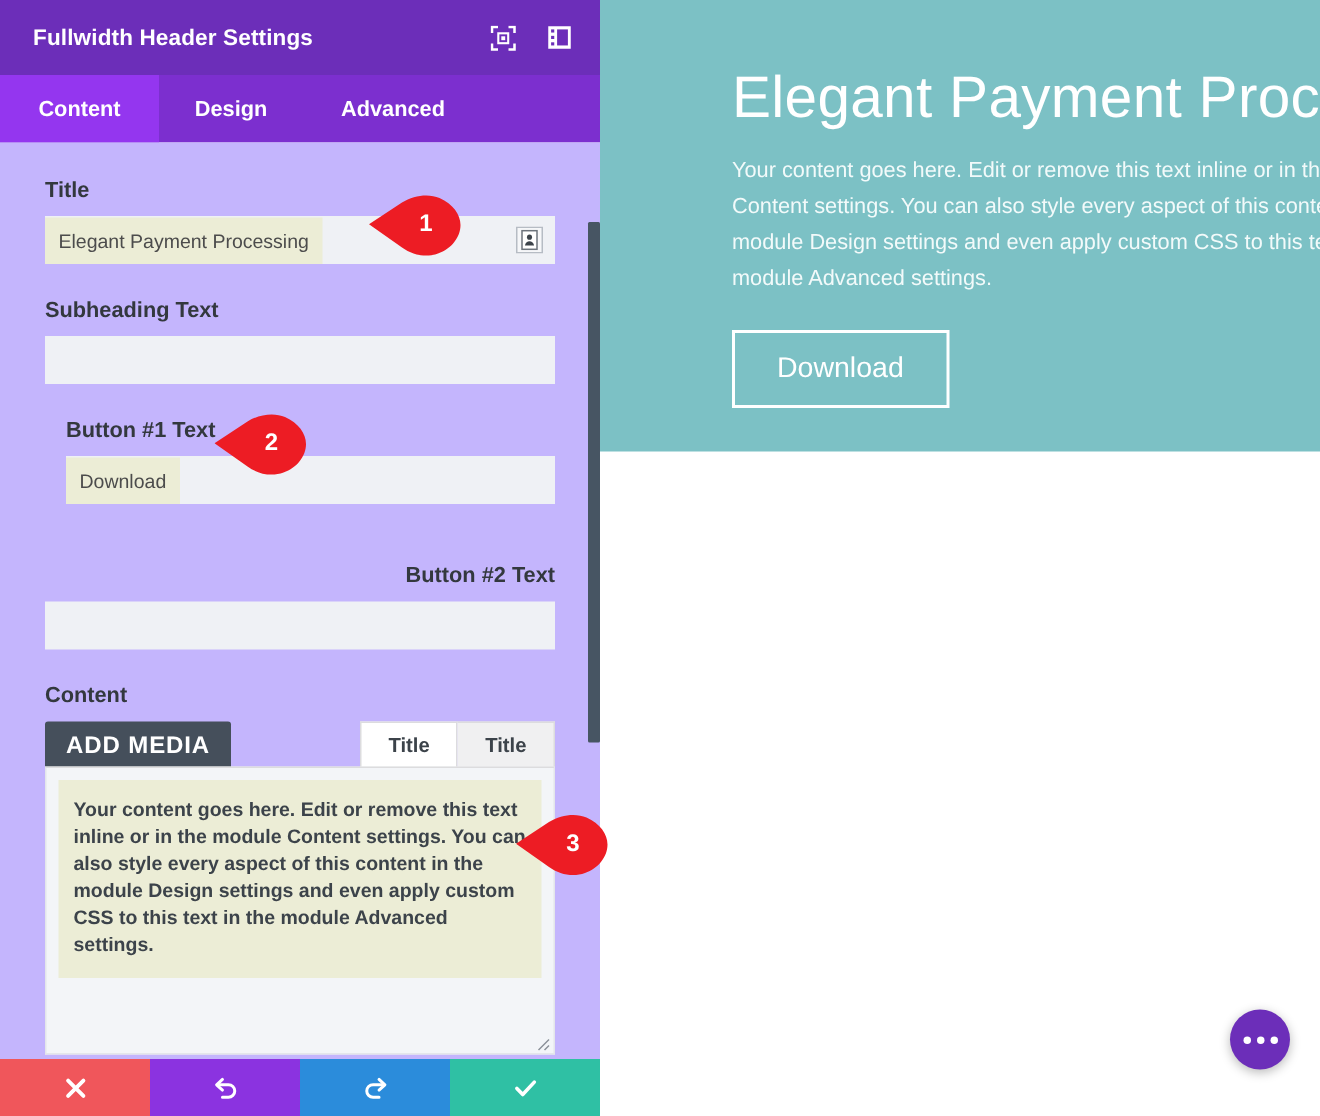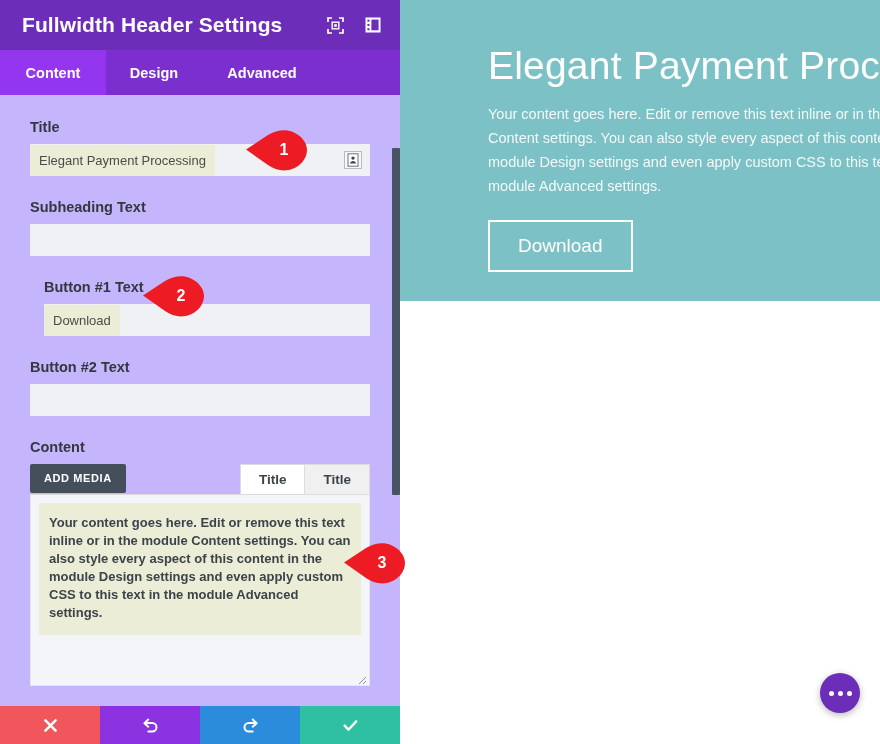--- a/index.html
+++ b/index.html
@@ -65,21 +65,21 @@
     width: 400px; height: 744px;
     background: #ffffff;
     overflow: hidden;
   }
   .panel-header {
     height: 50px; background: #6c2eb9;
     display: flex; align-items: center;
     padding: 0 14px 0 22px;
   }
   .panel-title {
-    color: #ffffff; font-size: 21px; font-weight: bold;
+    color: #ffffff; font-size: 15px; font-weight: bold;
     flex: 1; letter-spacing: .1px;
   }
   .hdr-icon {
     width: 26px; height: 26px; margin-left: 12px;
     display: flex; align-items: center; justify-content: center;
     color: #ffffff;
   }
   .hdr-icon svg { display: block; }
 
   .tabs {
@@ -128,21 +128,21 @@
   .dyn-btn svg { display: block; }
 
   
   .editor-bar {
     position: relative;
     height: 30px; margin-top: 2px;
   }
   .add-media {
     position: absolute; left: 0; top: 0;
     background: #454f5b; color: #ffffff;
-    font-size: 11px; font-weight: bold; letter-spacing: .6px;
+    font-size: 16px; font-weight: bold; letter-spacing: .6px;
     padding: 9px 14px; line-height: 1;
     border-radius: 2px;
   }
   .ed-tabs { position: absolute; right: 0; top: 0; display: flex; }
   .ed-tab {
     font-size: 13.5px; font-weight: bold; color: #3c434a;
     padding: 8px 18px 9px 18px; line-height: 1;
     border: 1px solid #dcdcde; border-bottom: none;
   }
   .ed-tab.active { background: #ffffff; }
@@ -284,21 +284,21 @@
         </div>
       </div>
 
       <div class="field" style="padding-top:23px;margin-left:14px;">
         <div class="field-label">Button #1 Text</div>
         <div class="input-wrap">
           <span class="input-text hl">Download</span>
         </div>
       </div>
 
-      <div class="field" style="padding-top:23px;">
+      <div class="field" style="padding-top:40px;text-align:right;">
         <div class="field-label">Button #2 Text</div>
         <div class="input-wrap">
           <span class="input-text"></span>
         </div>
       </div>
 
       <div class="field" style="padding-top:23px;">
         <div class="field-label">Content</div>
 
         <div class="editor-bar">

